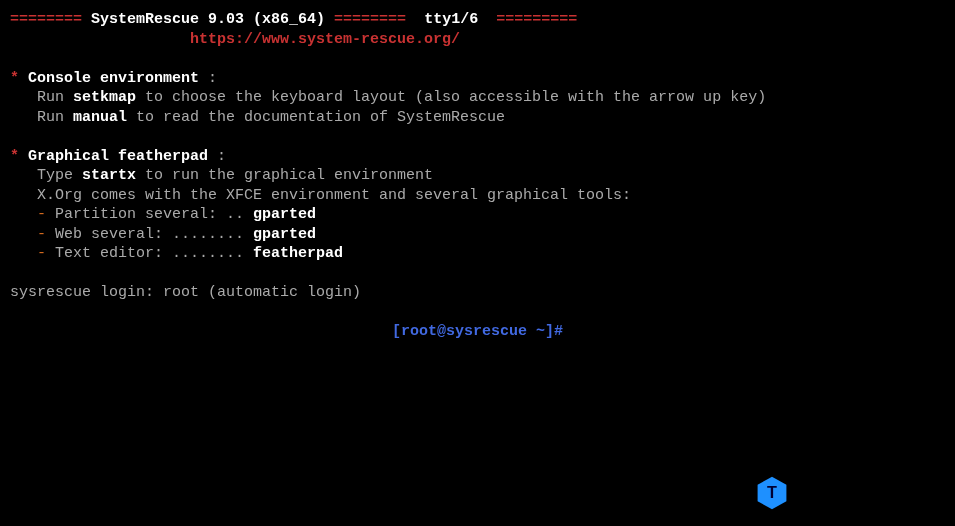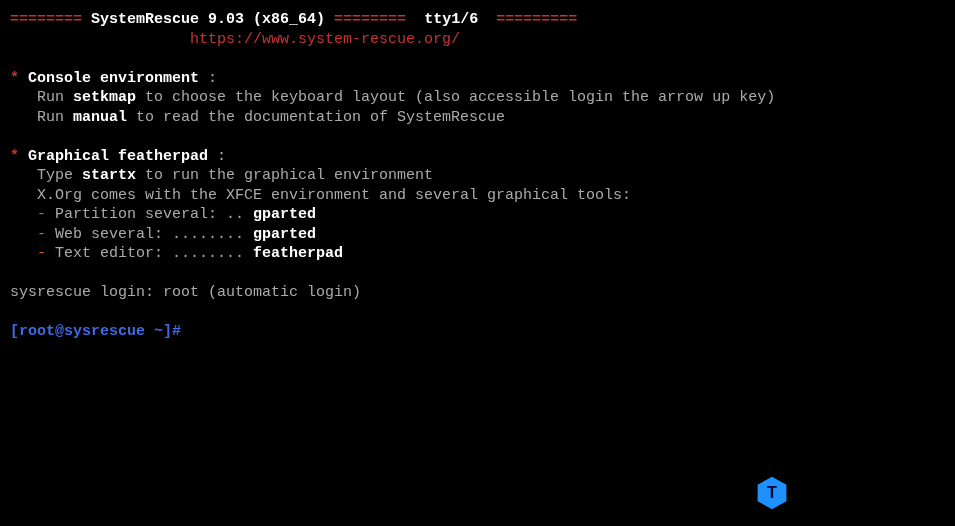--- a/index.html
+++ b/index.html
@@ -10,43 +10,43 @@
       font-family: 'Courier New', monospace;
       font-size: 15px;
       line-height: 1.3;
       width: 955px;
       height: 526px;
       box-sizing: border-box;
       position: relative;
       overflow: hidden;
     }
     .white { color: #fff; text-align: center; }
-    .red { color: #c83232; }
+    .red { color: #c83232; font-weight: bold; }
     .orange { color: #d2691e; }
-    .blue { color: #4169e1; }
+    .blue { color: #4169e1; text-align: center; }
     .gray { color: #aaa; }
     .bold { font-weight: bold; }
     .line { white-space: pre; margin: 0; }
     .hexagon {
       position: absolute;
       bottom: 15px;
       right: 165px;
       width: 36px;
       height: 36px;
     }
     .hex-svg { width: 100%; height: 100%; }
   </style>
 </head>
 <body>
 
 <div class="line"><span class="red bold">========</span> <span class="white bold">SystemRescue 9.03 (x86_64)</span> <span class="red bold">========</span>  <span class="white bold">tty1/6</span>  <span class="red bold">=========</span></div>
 <div class="line">                    <span class="red">https://www.system-rescue.org/</span></div>
 <div class="line">&nbsp;</div>
 <div class="line"><span class="red bold">*</span> <span class="white bold">Console environment</span><span class="gray"> :</span></div>
-<div class="line"><span class="gray">   Run </span><span class="white bold">setkmap</span><span class="gray"> to choose the keyboard layout (also accessible login the arrow up key)</span></div>
+<div class="line"><span class="gray">   Run </span><span class="white bold">setkmap</span><span class="gray"> to choose the keyboard layout (also accessible with the arrow up key)</span></div>
 <div class="line"><span class="gray">   Run </span><span class="white bold">manual</span><span class="gray"> to read the documentation of SystemRescue</span></div>
 <div class="line">&nbsp;</div>
 <div class="line"><span class="red bold">*</span> <span class="white bold">Graphical featherpad</span><span class="gray"> :</span></div>
 <div class="line"><span class="gray">   Type </span><span class="white bold">startx</span><span class="gray"> to run the graphical environment</span></div>
 <div class="line"><span class="gray">   X.Org comes with the XFCE environment and several graphical tools:</span></div>
 <div class="line">   <span class="orange">-</span><span class="gray"> Partition several: .. </span><span class="white bold">gparted</span></div>
 <div class="line">   <span class="orange">-</span><span class="gray"> Web several: ........ </span><span class="white bold">gparted</span></div>
 <div class="line">   <span class="orange">-</span><span class="gray"> Text editor: ........ </span><span class="white bold">featherpad</span></div>
 <div class="line">&nbsp;</div>
 <div class="line gray">sysrescue login: root (automatic login)</div>

